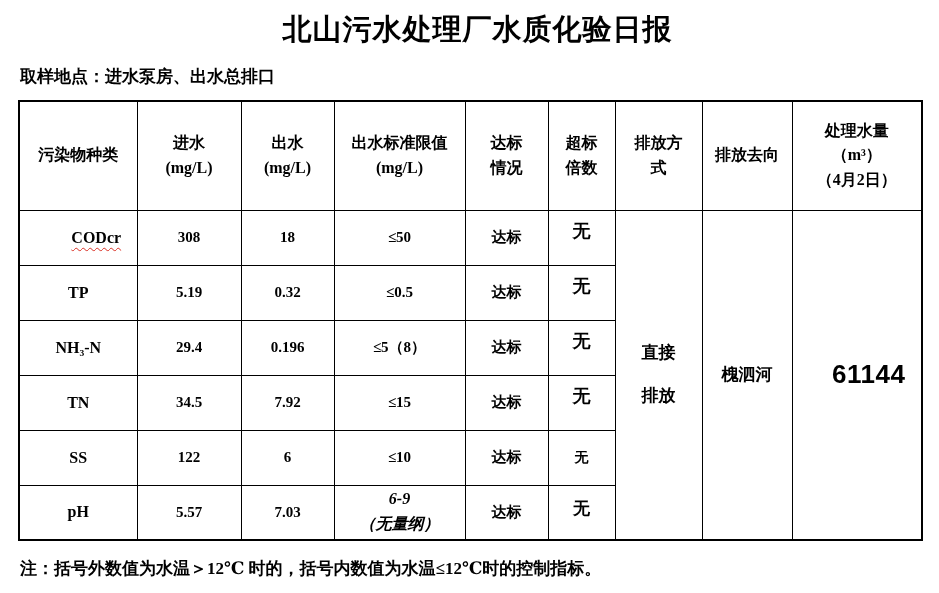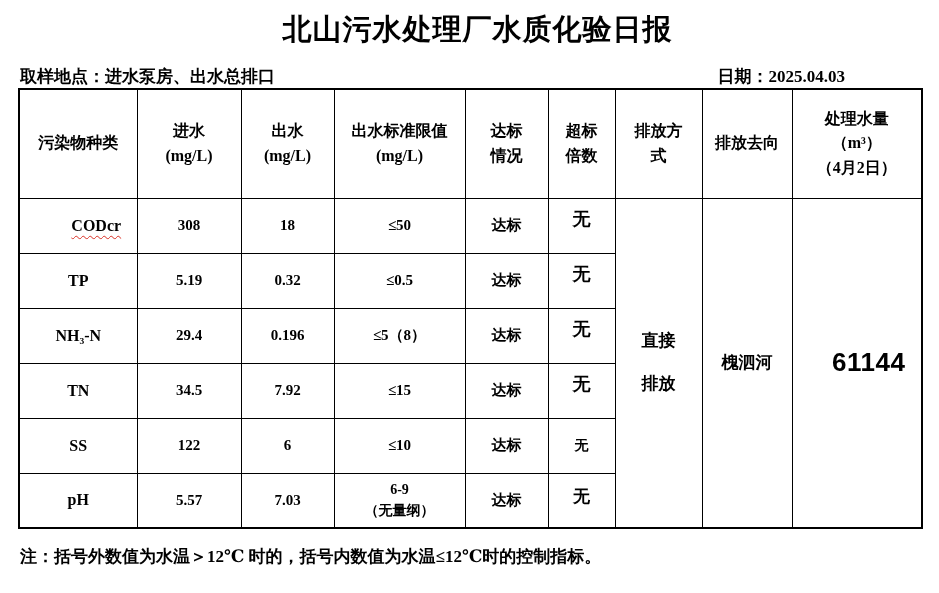--- a/index.html
+++ b/index.html
@@ -16,21 +16,21 @@
     text-align: center;
     font-size: 29px;
     font-weight: 700;
     letter-spacing: 1px;
   }
 
   .subhead {
     display: flex;
     justify-content: space-between;
     align-items: center;
-    margin: 15px 94px 0 20px;
+    margin: 15px 94px 12px 20px;
     font-size: 17px;
     font-weight: 700;
   }
 
   table.report {
     border-collapse: collapse;
     table-layout: fixed;
     width: 903px;
     margin-left: 18px;
     border: 2px solid #000;
@@ -56,21 +56,21 @@
   td.pollutant { font-size: 16px; }
   .wavy {
     text-decoration-line: underline;
     text-decoration-style: wavy;
     text-decoration-color: #d93025;
     text-decoration-thickness: 1px;
     text-underline-offset: 4px;
     margin-left: 36px;
   }
   .multiline { white-space: pre-line; line-height: 1.5; }
-  td.standard-small { font-size: 14px; line-height: 1.55; }
+  td.standard-small { font-size: 16px; line-height: 1.55; font-style: italic; }
 
   td.exceed { font-size: 18px; }
   td.exceed-lift { padding-bottom: 14px; }
   td.exceed-small { font-size: 14px; }
   td.exceed-mid { font-size: 17px; padding-bottom: 8px; }
 
   td.method { font-size: 17px; line-height: 2.5; white-space: pre-line; }
   td.dest { font-size: 17px; }
   td.volume {
     font-family: "Liberation Sans", "DejaVu Sans", sans-serif;
@@ -88,21 +88,20 @@
 </style>
 </head>
 <body>
 
 <div class="page">
 
   <h1 class="report-title">北山污水处理厂水质化验日报</h1>
 
   <div class="subhead">
     <span>取样地点：进水泵房、出水总排口</span>
-    <span>日期：2025.04.03</span>
   </div>
 
   <table class="report">
     <colgroup>
       <col style="width:118px">
         <col style="width:104px">
         <col style="width:93px">
       <col style="width:131px">
         <col style="width:83px">
         <col style="width:67px">

